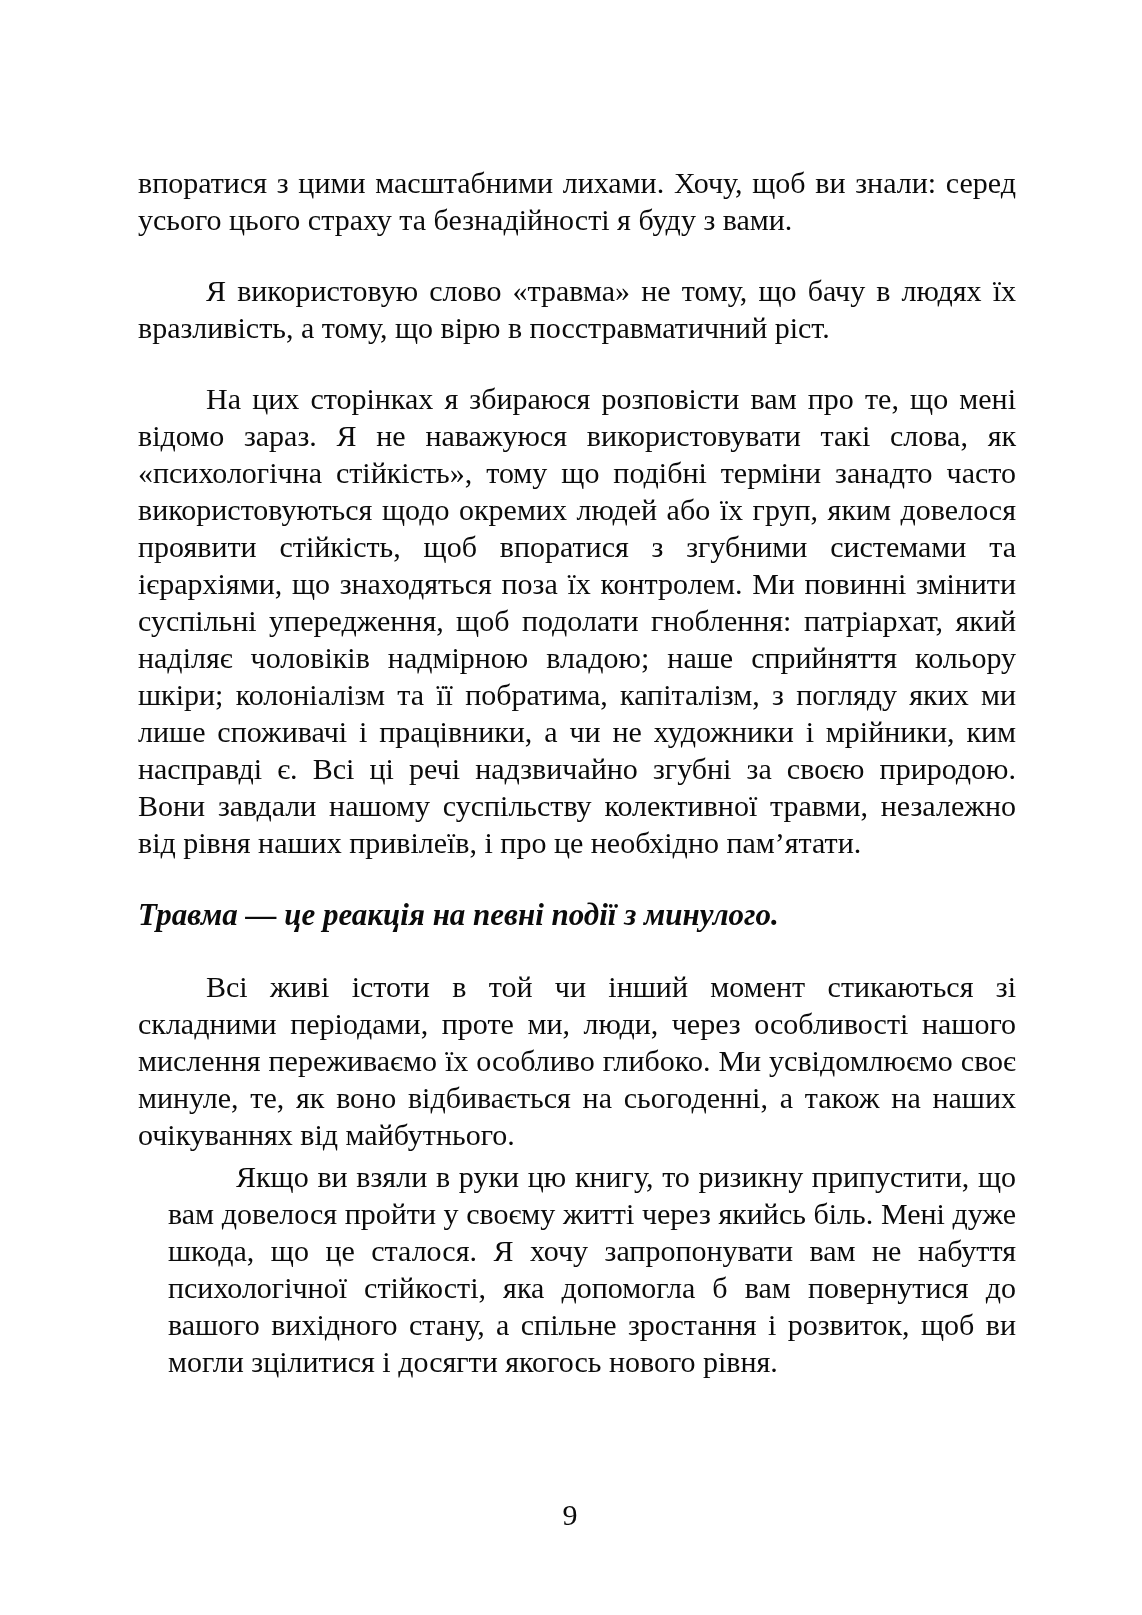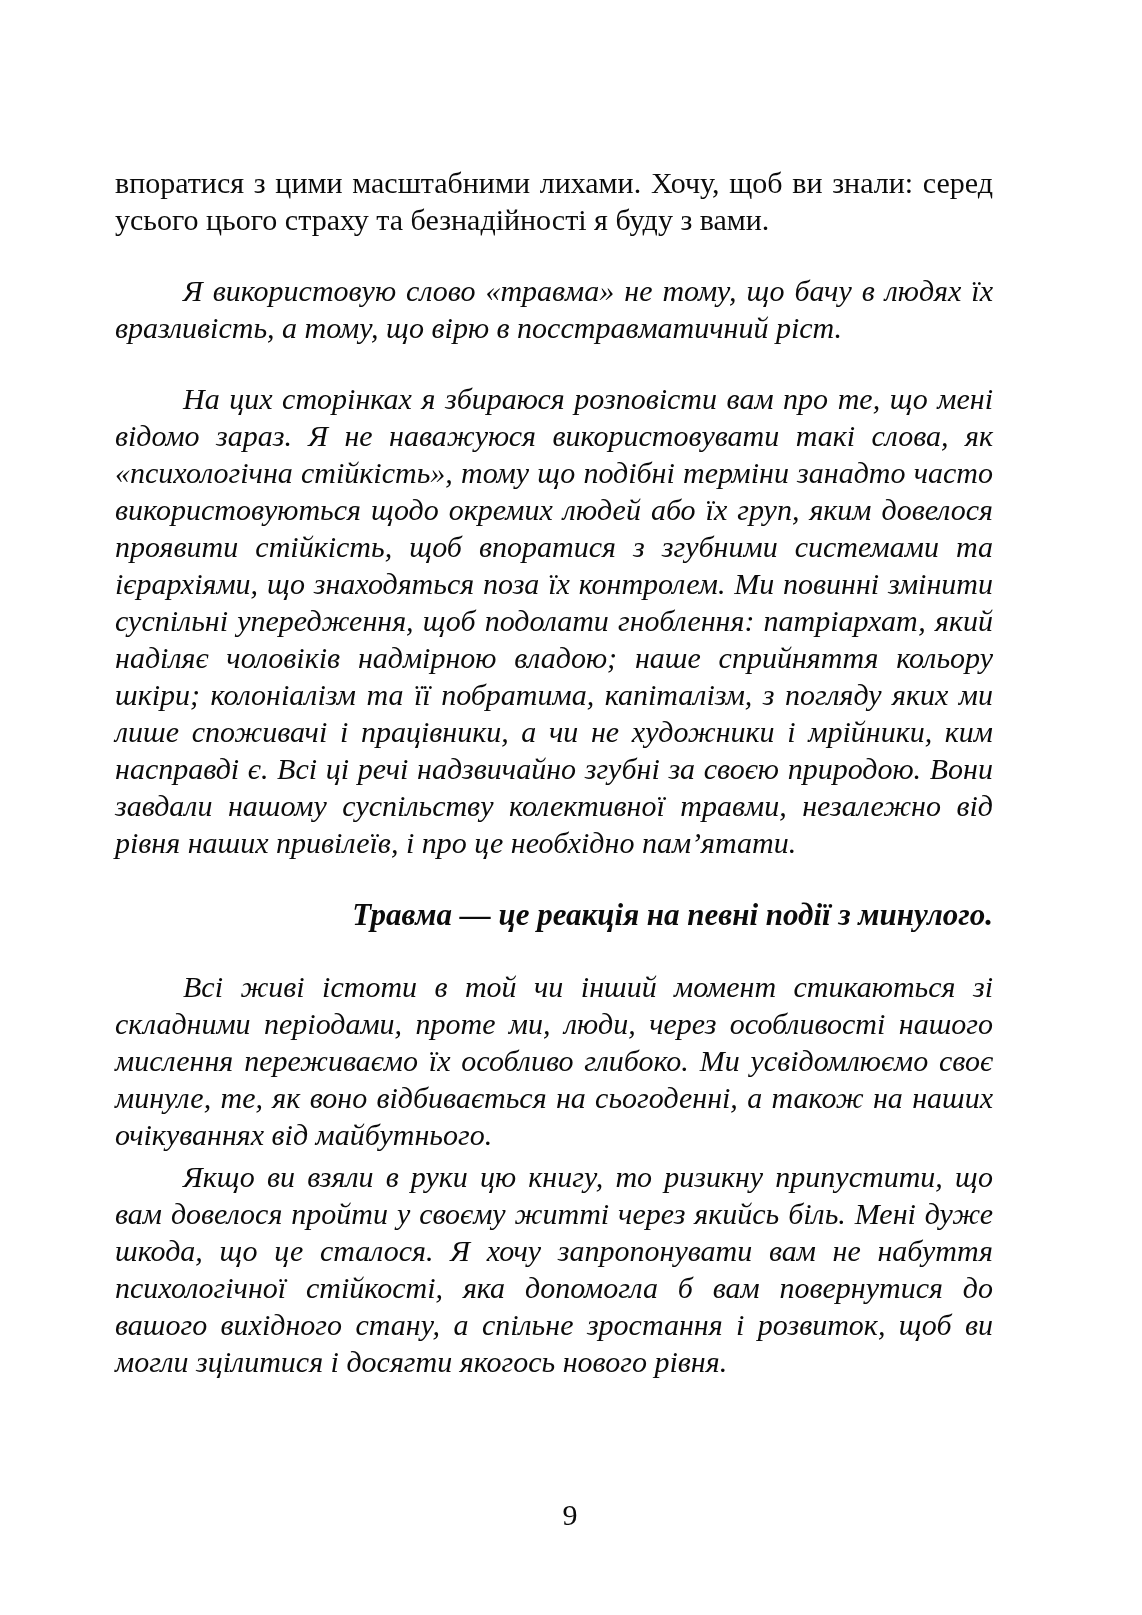--- a/index.html
+++ b/index.html
@@ -13,52 +13,52 @@
     width: 1142px;
     height: 1615px;
     background: #ffffff;
     font-family: "Liberation Serif", "DejaVu Serif", serif;
     color: #0b0b0b;
     overflow: hidden;
   }
 
   .text-block {
     position: absolute;
-    left: 115px;
+    left: 138px;
     top: 164px;
     width: 878px;
     font-size: 30px;
     line-height: 37px;
     text-align: justify;
     text-justify: inter-word;
   }
 
   .para {
     margin: 0 0 34px 0;
   }
 
   .para.indent {
     text-indent: 68px;
-    font-style: italic;
   }
 
   .para.tight {
     margin-bottom: 5px;
   }
 
   .para.follows-tight {
     margin-top: 0;
+    margin-left: 30px;
   }
 
   .section-heading {
     font-size: 31px;
     line-height: 40px;
     font-weight: bold;
     font-style: italic;
-    text-align: right;
+    text-align: left;
     margin: 0 0 33px 0;
   }
 
   .page-footer {
     position: absolute;
     left: 131px;
     top: 1496px;
     width: 878px;
     text-align: center;
   }

